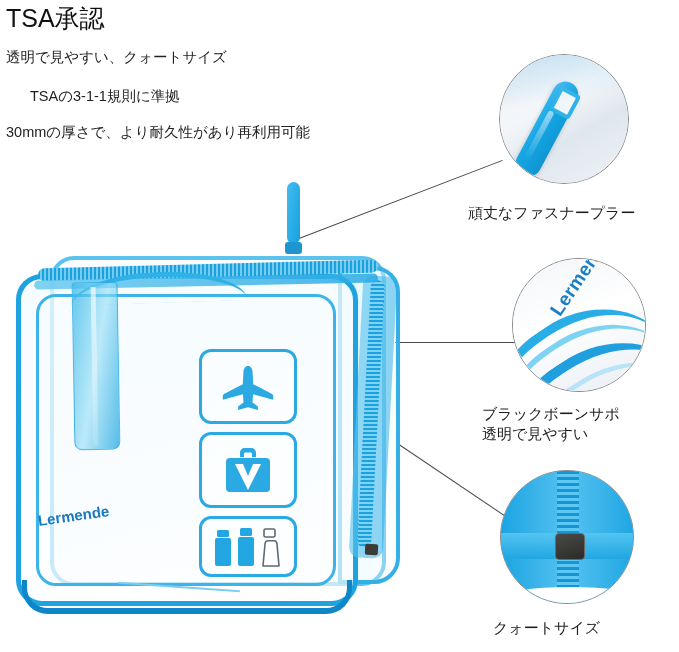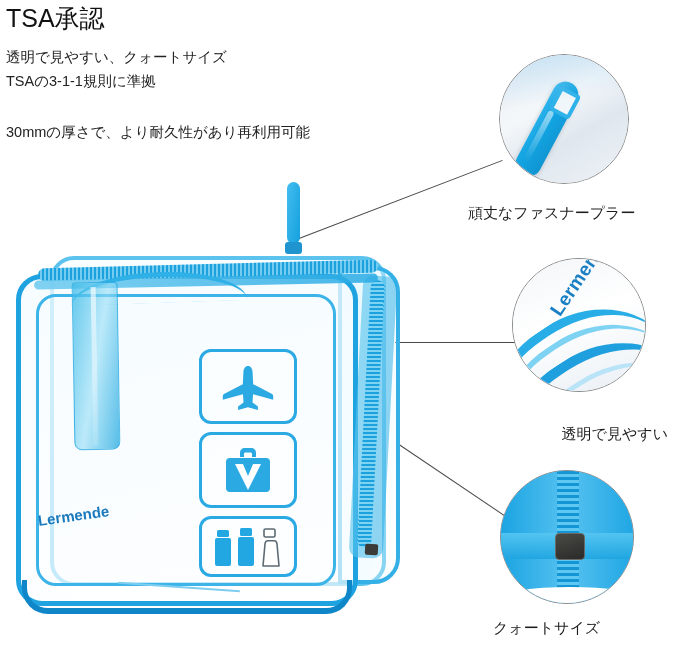--- a/index.html
+++ b/index.html
@@ -17,28 +17,28 @@
   .headline{
     position:absolute;left:6px;top:2px;
     font-size:25px;font-weight:normal;letter-spacing:0px;
     color:#111;white-space:nowrap;
   }
   .bullet{
     position:absolute;left:6px;
     font-size:14.5px;color:#222;white-space:nowrap;text-align:center;
   }
   .b0{top:48px;}
-  .b1{top:72px;}
+  .b1{top:87px;margin-left:24px;}
   .b2{top:123px;}
 
   
   .callout-label{
     position:absolute;
     font-size:15px;color:#1c1c1c;
-    text-align:right;white-space:nowrap;
+    text-align:left;white-space:nowrap;
     line-height:1.33;
   }
   #label-0{left:468px;top:203px;}
   #label-1{left:482px;top:404px;white-space:normal;width:186px;}
   #label-2{left:493px;top:618px;}
 
   
   .detail-circle{
     position:absolute;border-radius:50%;
     border:1px solid #8d8d8d;
@@ -275,21 +275,21 @@
   <div class="detail-circle" id="circle-1">
     <div class="circle-inner c1bg">
       <div class="frame-swoosh fs1"></div>
       <div class="frame-swoosh fs2"></div>
       <div class="frame-swoosh fs3"></div>
       <div class="frame-swoosh fs4"></div>
       <div class="brand-rot">Lermende</div>
     </div>
   </div>
   <div class="callout-label" id="label-1">
-    <br>
+    <span>ブラックボーンサポ</span><br>
     <span>透明で見やすい</span>
   </div>
 
   <div class="detail-circle" id="circle-2">
     <div class="circle-inner c2bg">
       <div class="zip-tape-l"></div>
       <div class="zip-tape-r"></div>
       <div class="zip-strip"></div>
       <div class="zip-band"></div>
       <div class="buckle"></div>

